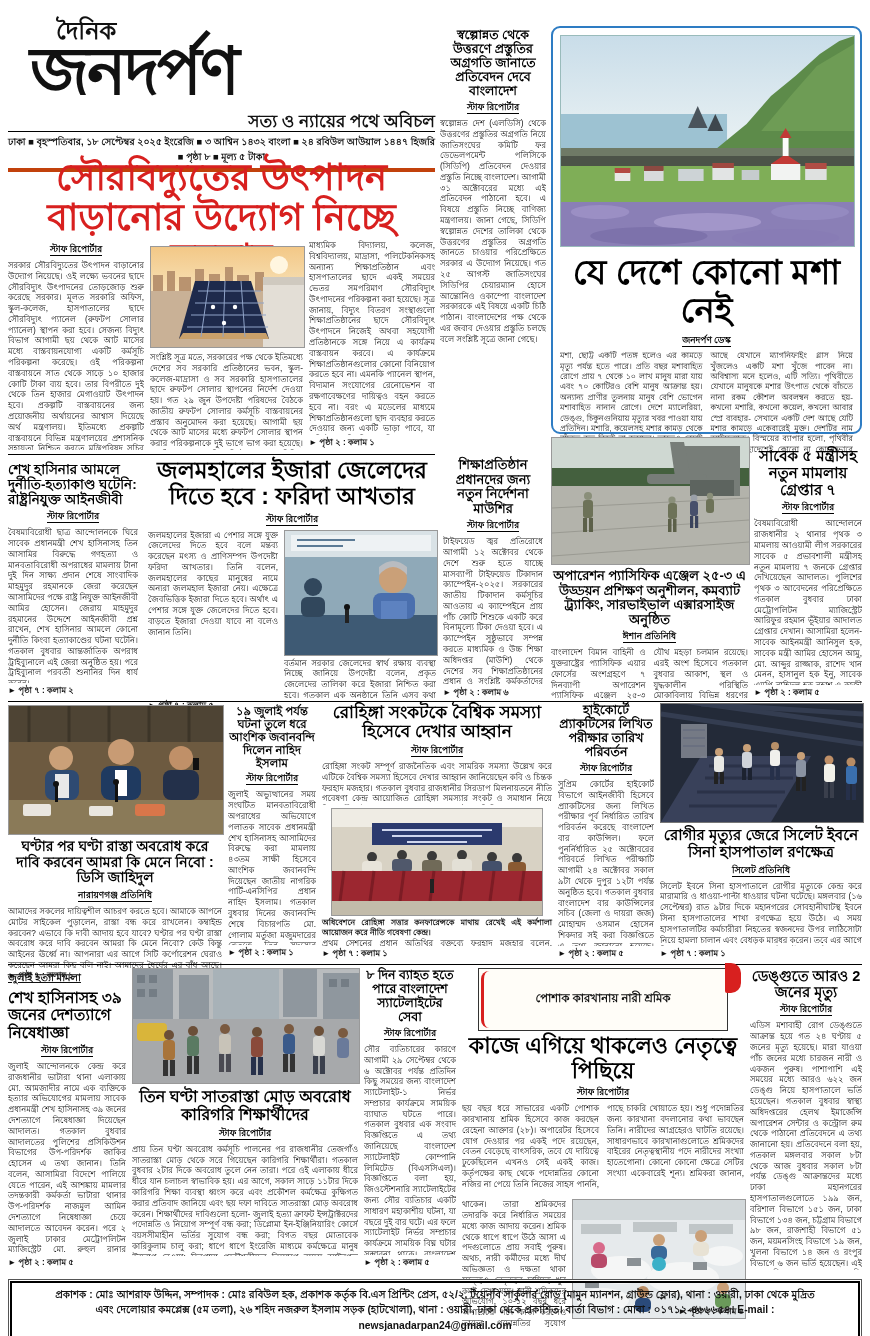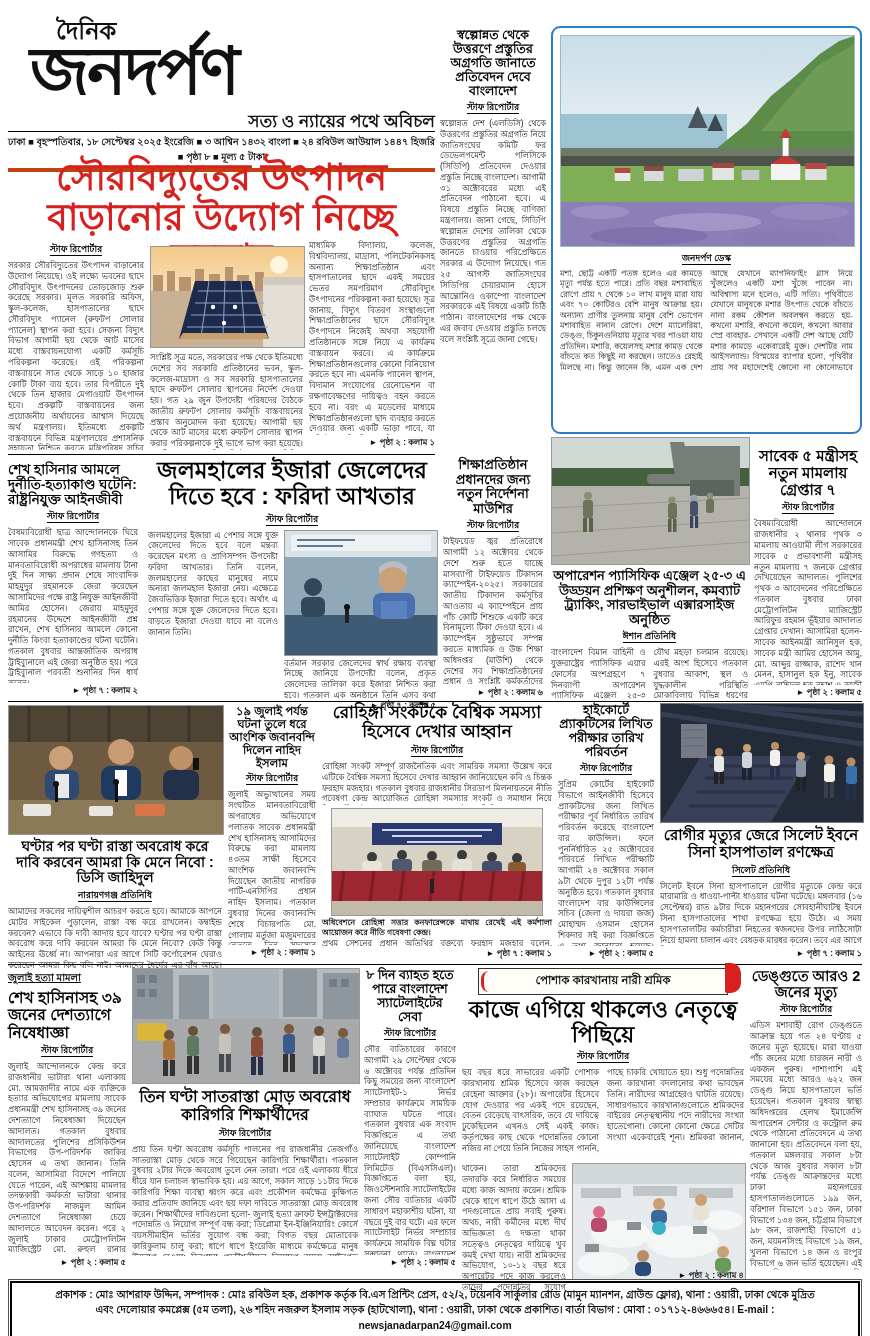--- a/index.html
+++ b/index.html
@@ -6,35 +6,35 @@
   .page{position:relative;width:870px;height:1336px;background:#ffffff;margin:0 auto;
         font-family:"Liberation Sans","DejaVu Sans",sans-serif;color:#111;overflow:hidden;}
   .abs{position:absolute;}
   .hl{font-weight:800;color:#000;line-height:1.12;text-align:center;}
   .hl-left{text-align:left;}
   .byline{font-weight:700;font-size:9px;color:#000;margin:2px 0 3px 0;text-align:center;}
   .byline span{border-bottom:1px solid #000;padding-bottom:1px;}
   .body{font-size:8.3px;line-height:1.3;text-align:justify;color:#151515;overflow:hidden;}
   .colflex{display:flex;flex-direction:column;}
   .colflex .body{flex:1 1 auto;}
-  .cont{flex:0 0 auto;font-weight:700;font-size:8.3px;text-align:right;margin-top:1px;}
+  .cont{flex:0 0 auto;font-weight:700;font-size:8.3px;text-align:left;margin-top:1px;}
   .cols2{column-count:2;column-gap:8px;}
   .photo{overflow:hidden;background:#ccc;}
   .photo svg{display:block;width:100%;height:100%;}
   .caption{font-size:7.8px;line-height:1.25;text-align:justify;font-weight:600;}
   .rule{position:absolute;background:#000;}
   .masthead-daily{font-size:24px;font-weight:800;}
   .masthead-logo{font-size:66px;font-weight:900;letter-spacing:-2px;line-height:1;}
   .masthead-tagline{font-size:17px;font-weight:800;text-align:right;}
   .dateline{font-size:9.5px;font-weight:700;text-align:center;
             border-top:1.5px solid #000;border-bottom:4px solid #c2410c;padding:3px 0 3px 0;}
   .mainhead{font-size:37px;font-weight:900;line-height:1.08;text-align:center;}
   .bluebox{border:2.5px solid #2e7cc3;border-radius:9px;padding:7px;box-sizing:border-box;background:#fff;}
   .kickerbox{border:1px solid #333;position:relative;text-align:center;font-weight:800;font-size:11.5px;
-             padding:3px 14px;box-sizing:border-box;background:#fffdf8;}
+             padding:21px 14px;box-sizing:border-box;background:#fffdf8;}
   .kickerbox .deco-l{position:absolute;left:2px;top:2px;bottom:2px;width:8px;
              border-left:3px solid #d8201f;border-radius:8px 0 0 8px;}
   .kickerbox .deco-r{position:absolute;right:-14px;top:-6px;width:16px;height:30px;
              background:#d8201f;border-radius:0 10px 10px 2px;}
   .kicker-underline{font-weight:800;font-size:10px;text-decoration:underline;}
   .footerbox{border:2px solid #000;box-shadow:0 0 0 1px #fff,0 0 0 2px #555;
              text-align:center;font-weight:700;font-size:10.3px;line-height:1.5;
              padding:4px 6px;box-sizing:border-box;}
 </style>
 </head>
@@ -88,21 +88,22 @@
             <rect x="250" y="127" width="22" height="6" fill="#b04c44"></rect>
         </g>
         <rect y="166" width="300" height="44" fill="#8a7fb6"></rect>
         <ellipse cx="40" cy="176" rx="30" ry="7" fill="#9b8fc4"></ellipse>
         <ellipse cx="150" cy="186" rx="55" ry="9" fill="#a296c9"></ellipse>
         <ellipse cx="255" cy="176" rx="40" ry="8" fill="#948ac0"></ellipse>
         <ellipse cx="90" cy="200" rx="60" ry="9" fill="#7d72ab"></ellipse>
         <ellipse cx="230" cy="202" rx="55" ry="9" fill="#887cb5"></ellipse>
       </svg>
     </div>
-    <div class="byline" style="margin-top:4px;"><span>জনদর্পণ ডেস্ক</span></div>
+    <div class="hl" style="font-size:34px;margin-top:6px;">যে দেশে কোনো মশা নেই</div>
+    <div class="byline" style="margin-top:4px;font-family:Liberation Serif, serif;"><span>জনদর্পণ ডেস্ক</span></div>
     <div class="body cols2" style="height:112px;font-size:8px;">
       <span>মশা, ছোট্ট একটি পতঙ্গ হলেও এর কামড়ে মৃত্যু পর্যন্ত হতে পারে। প্রতি বছর মশাবাহিত রোগে প্রায় ৭ থেকে ১০ লাখ মানুষ মারা যায় এবং ৭০ কোটিরও বেশি মানুষ আক্রান্ত হয়। অন্যান্য প্রাণীর তুলনায় মানুষ বেশি ভোগেন মশাবাহিত নানান রোগে। দেশে ম্যালেরিয়া, ডেঙ্গু, চিকুনগুনিয়ায় মৃত্যুর খবর পাওয়া যায় প্রতিদিন। মশারি, কয়েলসহ মশার কামড় থেকে বাঁচতে কত কিছুই না করছেন। তাতেও রেহাই মিলছে না। কিন্তু জানেন কি, এমন এক দেশ আছে যেখানে ম্যাগনিফাইং গ্লাস নিয়ে খুঁজলেও একটি মশা খুঁজে পাবেন না। অবিশ্বাস্য মনে হলেও, এটি সত্যি। পৃথিবীতে যেখানে মানুষকে মশার উৎপাত থেকে বাঁচতে নানা রকম কৌশল অবলম্বন করতে হয়- কখনো মশারি, কখনো কয়েল, কখনো আবার স্প্রে ব্যবহার- সেখানে একটি দেশ আছে যেটি মশার কামড়ে একেবারেই মুক্ত। দেশটির নাম আইসল্যান্ড। বিস্ময়ের ব্যাপার হলো, পৃথিবীর প্রায় সব মহাদেশেই কোনো না কোনোভাবে মশা পাওয়া গেলেও আইসল্যান্ডে একটিও মশা নেই। এই কারণে দেশটি শুধু তার প্রাকৃতিক সৌন্দর্যের জন্যই নয়, বরং অন্য</span>
       
       
     </div>
   </div>
 
   <div class="abs mainhead" style="left:8px;top:158px;width:427px;color:#d8201f;">সৌরবিদ্যুতের উৎপাদন বাড়ানোর উদ্যোগ নিচ্ছে সরকার</div>
 
   <div class="abs colflex" style="left:8px;top:240px;width:136px;height:210px;">

